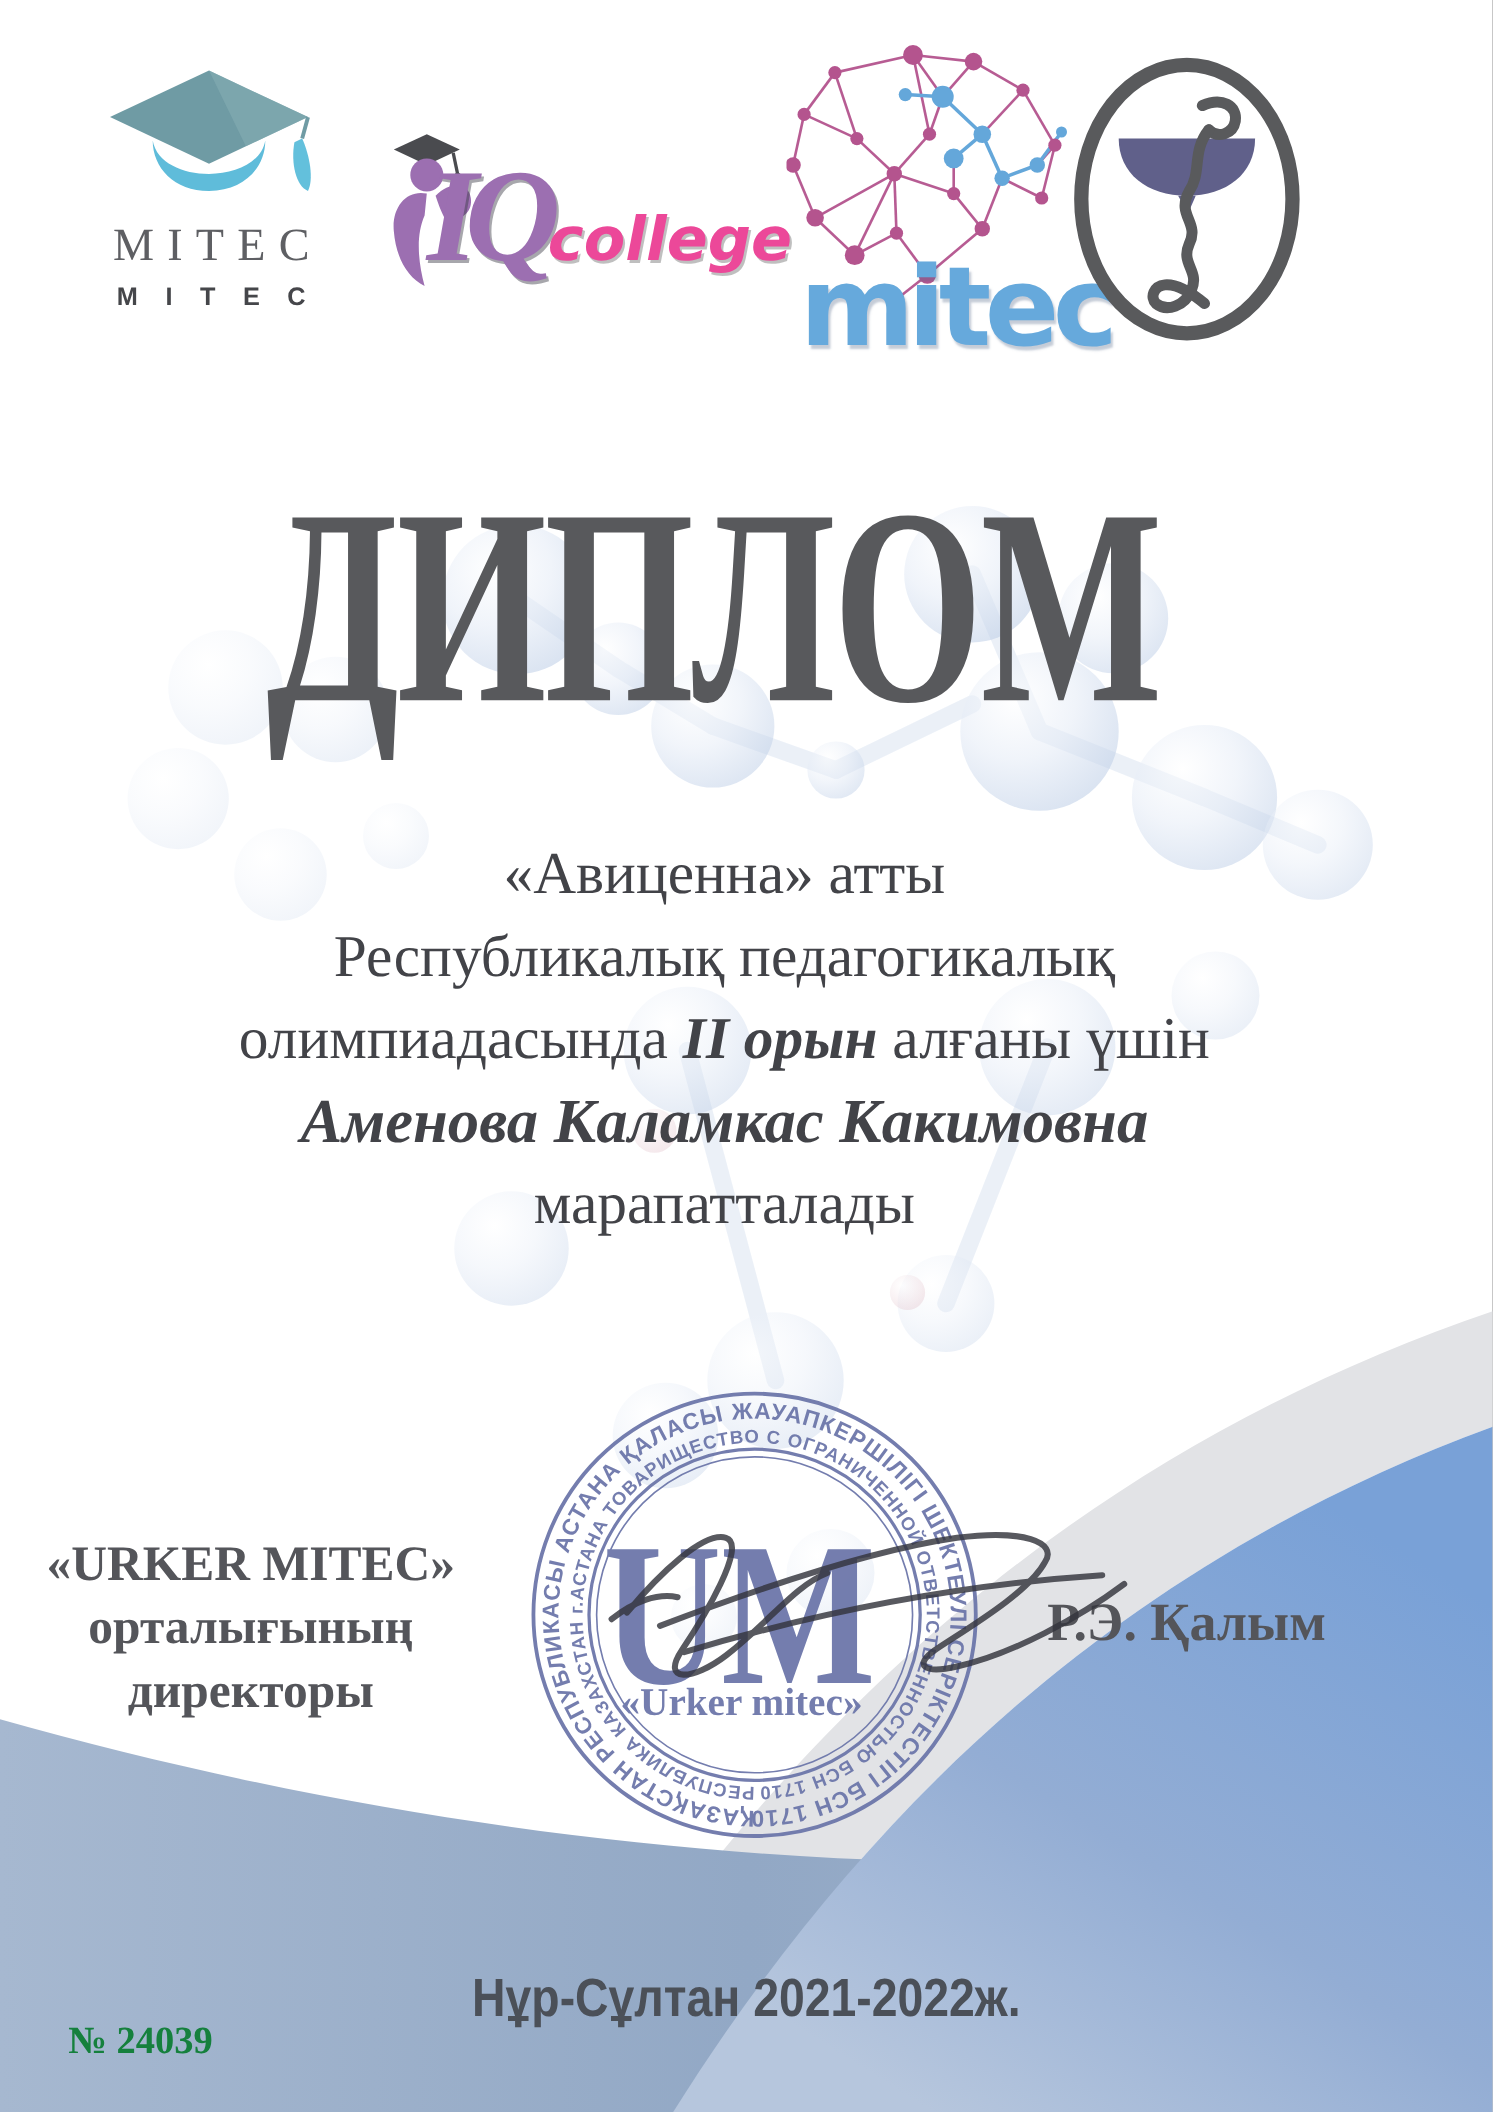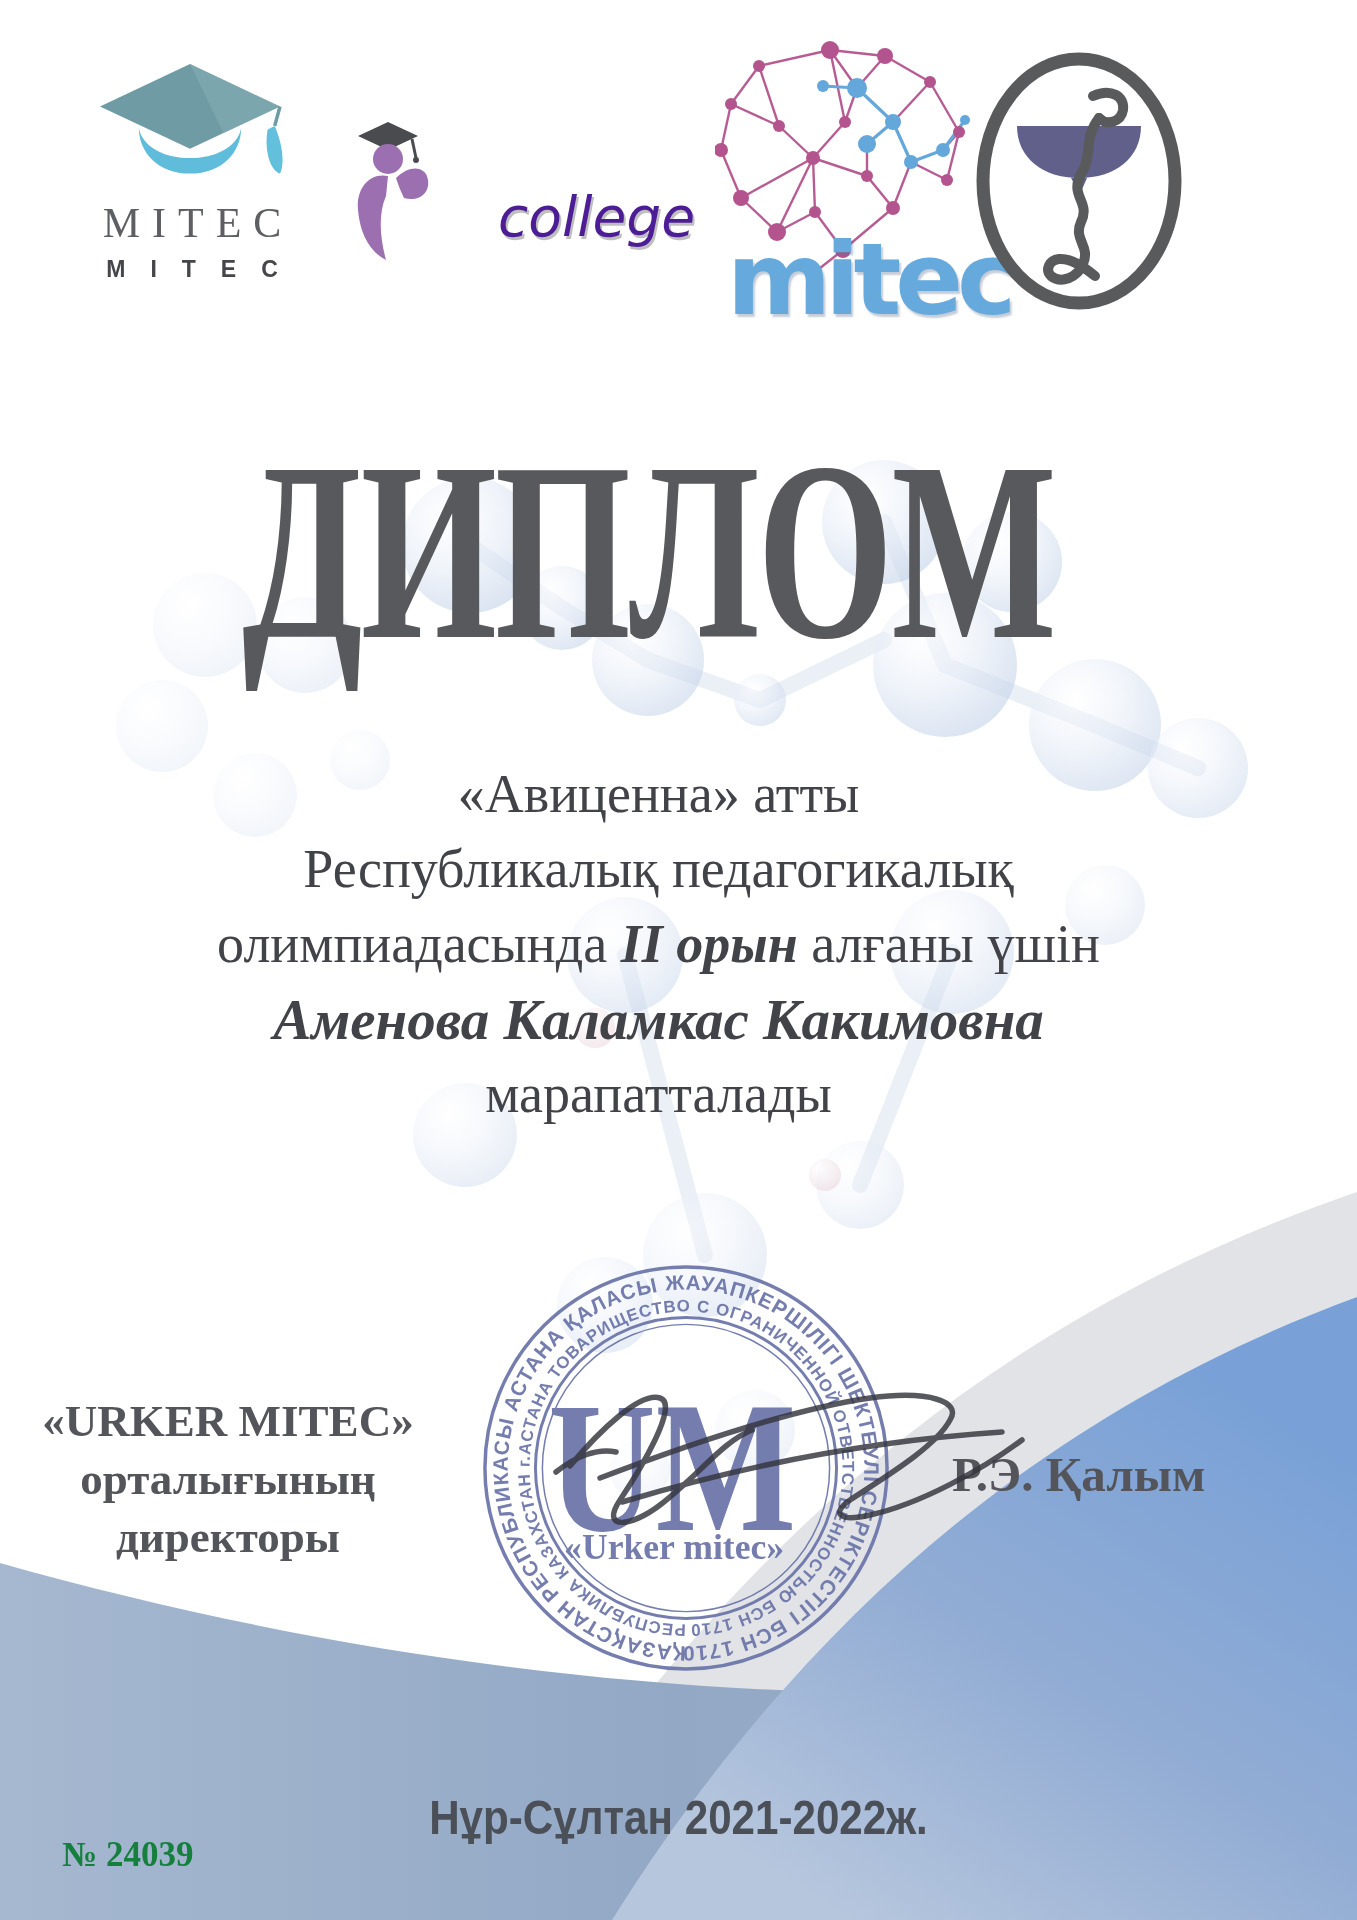--- a/index.html
+++ b/index.html
@@ -22,22 +22,22 @@
   }
   .logo-iq{left:340px;top:108px;width:370px;height:160px;}
   .iq-person{position:absolute;left:6px;top:6px;}
   .iq-mono{
     position:absolute;left:48px;top:28px;font-size:120px;line-height:1;
     font-weight:bold;font-style:italic;color:#9c6fb1;
     text-shadow:2px 3px 0 rgba(60,60,70,.45);letter-spacing:-12px;
   }
   .iq-college{
     position:absolute;left:158px;top:82px;font-size:55px;line-height:1;
-    font-family:"DejaVu Sans",sans-serif;font-weight:normal;font-style:italic;
-    color:#4c1d95;text-shadow:2px 3px 0 rgba(0,0,0,.25);
+    font-family:"DejaVu Sans",sans-serif;font-weight:bold;font-style:italic;
+    color:#ec4899;text-shadow:2px 3px 0 rgba(0,0,0,.25);
   }
   .logo-sana{left:715px;top:40px;width:280px;height:290px;}
   .sana-word{
     position:absolute;left:12px;top:190px;font-size:100px;line-height:1;
     font-family:"DejaVu Sans",sans-serif;font-weight:bold;color:#66a9dc;
     letter-spacing:-6px;text-shadow:2px 3px 2px rgba(90,110,140,.35);
   }
   .logo-med{left:973px;top:52px;width:212px;height:258px;}
   
   .title{
@@ -161,20 +161,21 @@
 
   <div class="abs logo-iq">
     <svg class="iq-person" width="90" height="150" viewBox="0 0 90 150">
       <polygon points="12,22 42,8 72,22 42,36" fill="#4a4b4f"></polygon>
       <line x1="66" y1="25" x2="70" y2="44" stroke="#4a4b4f" stroke-width="3"></line>
       <circle cx="70" cy="46" r="3" fill="#4a4b4f"></circle>
       <circle cx="42" cy="45" r="15" fill="#9c6fb1"></circle>
       <path d="M 42,62 C 24,58 10,74 12,96 C 14,120 24,138 40,146 C 34,124 32,100 40,82 Z" fill="#9c6fb1"></path>
       <path d="M 50,64 C 64,50 80,52 82,66 C 84,80 72,88 58,84 C 54,76 52,70 50,64 Z" fill="#9c6fb1"></path>
     </svg>
+    <span class="iq-mono">IQ</span>
     <span class="iq-college">college</span>
   </div>
 
   <div class="abs logo-sana">
     <svg width="262" height="240" viewBox="0 0 262 240">
       <g stroke="#b4548e" stroke-width="2.4" opacity=".95">
         <line x1="115" y1="10" x2="170" y2="16"></line>
           <line x1="170" y1="16" x2="215" y2="42"></line>
         <line x1="215" y1="42" x2="244" y2="92"></line>
           <line x1="244" y1="92" x2="232" y2="140"></line>

